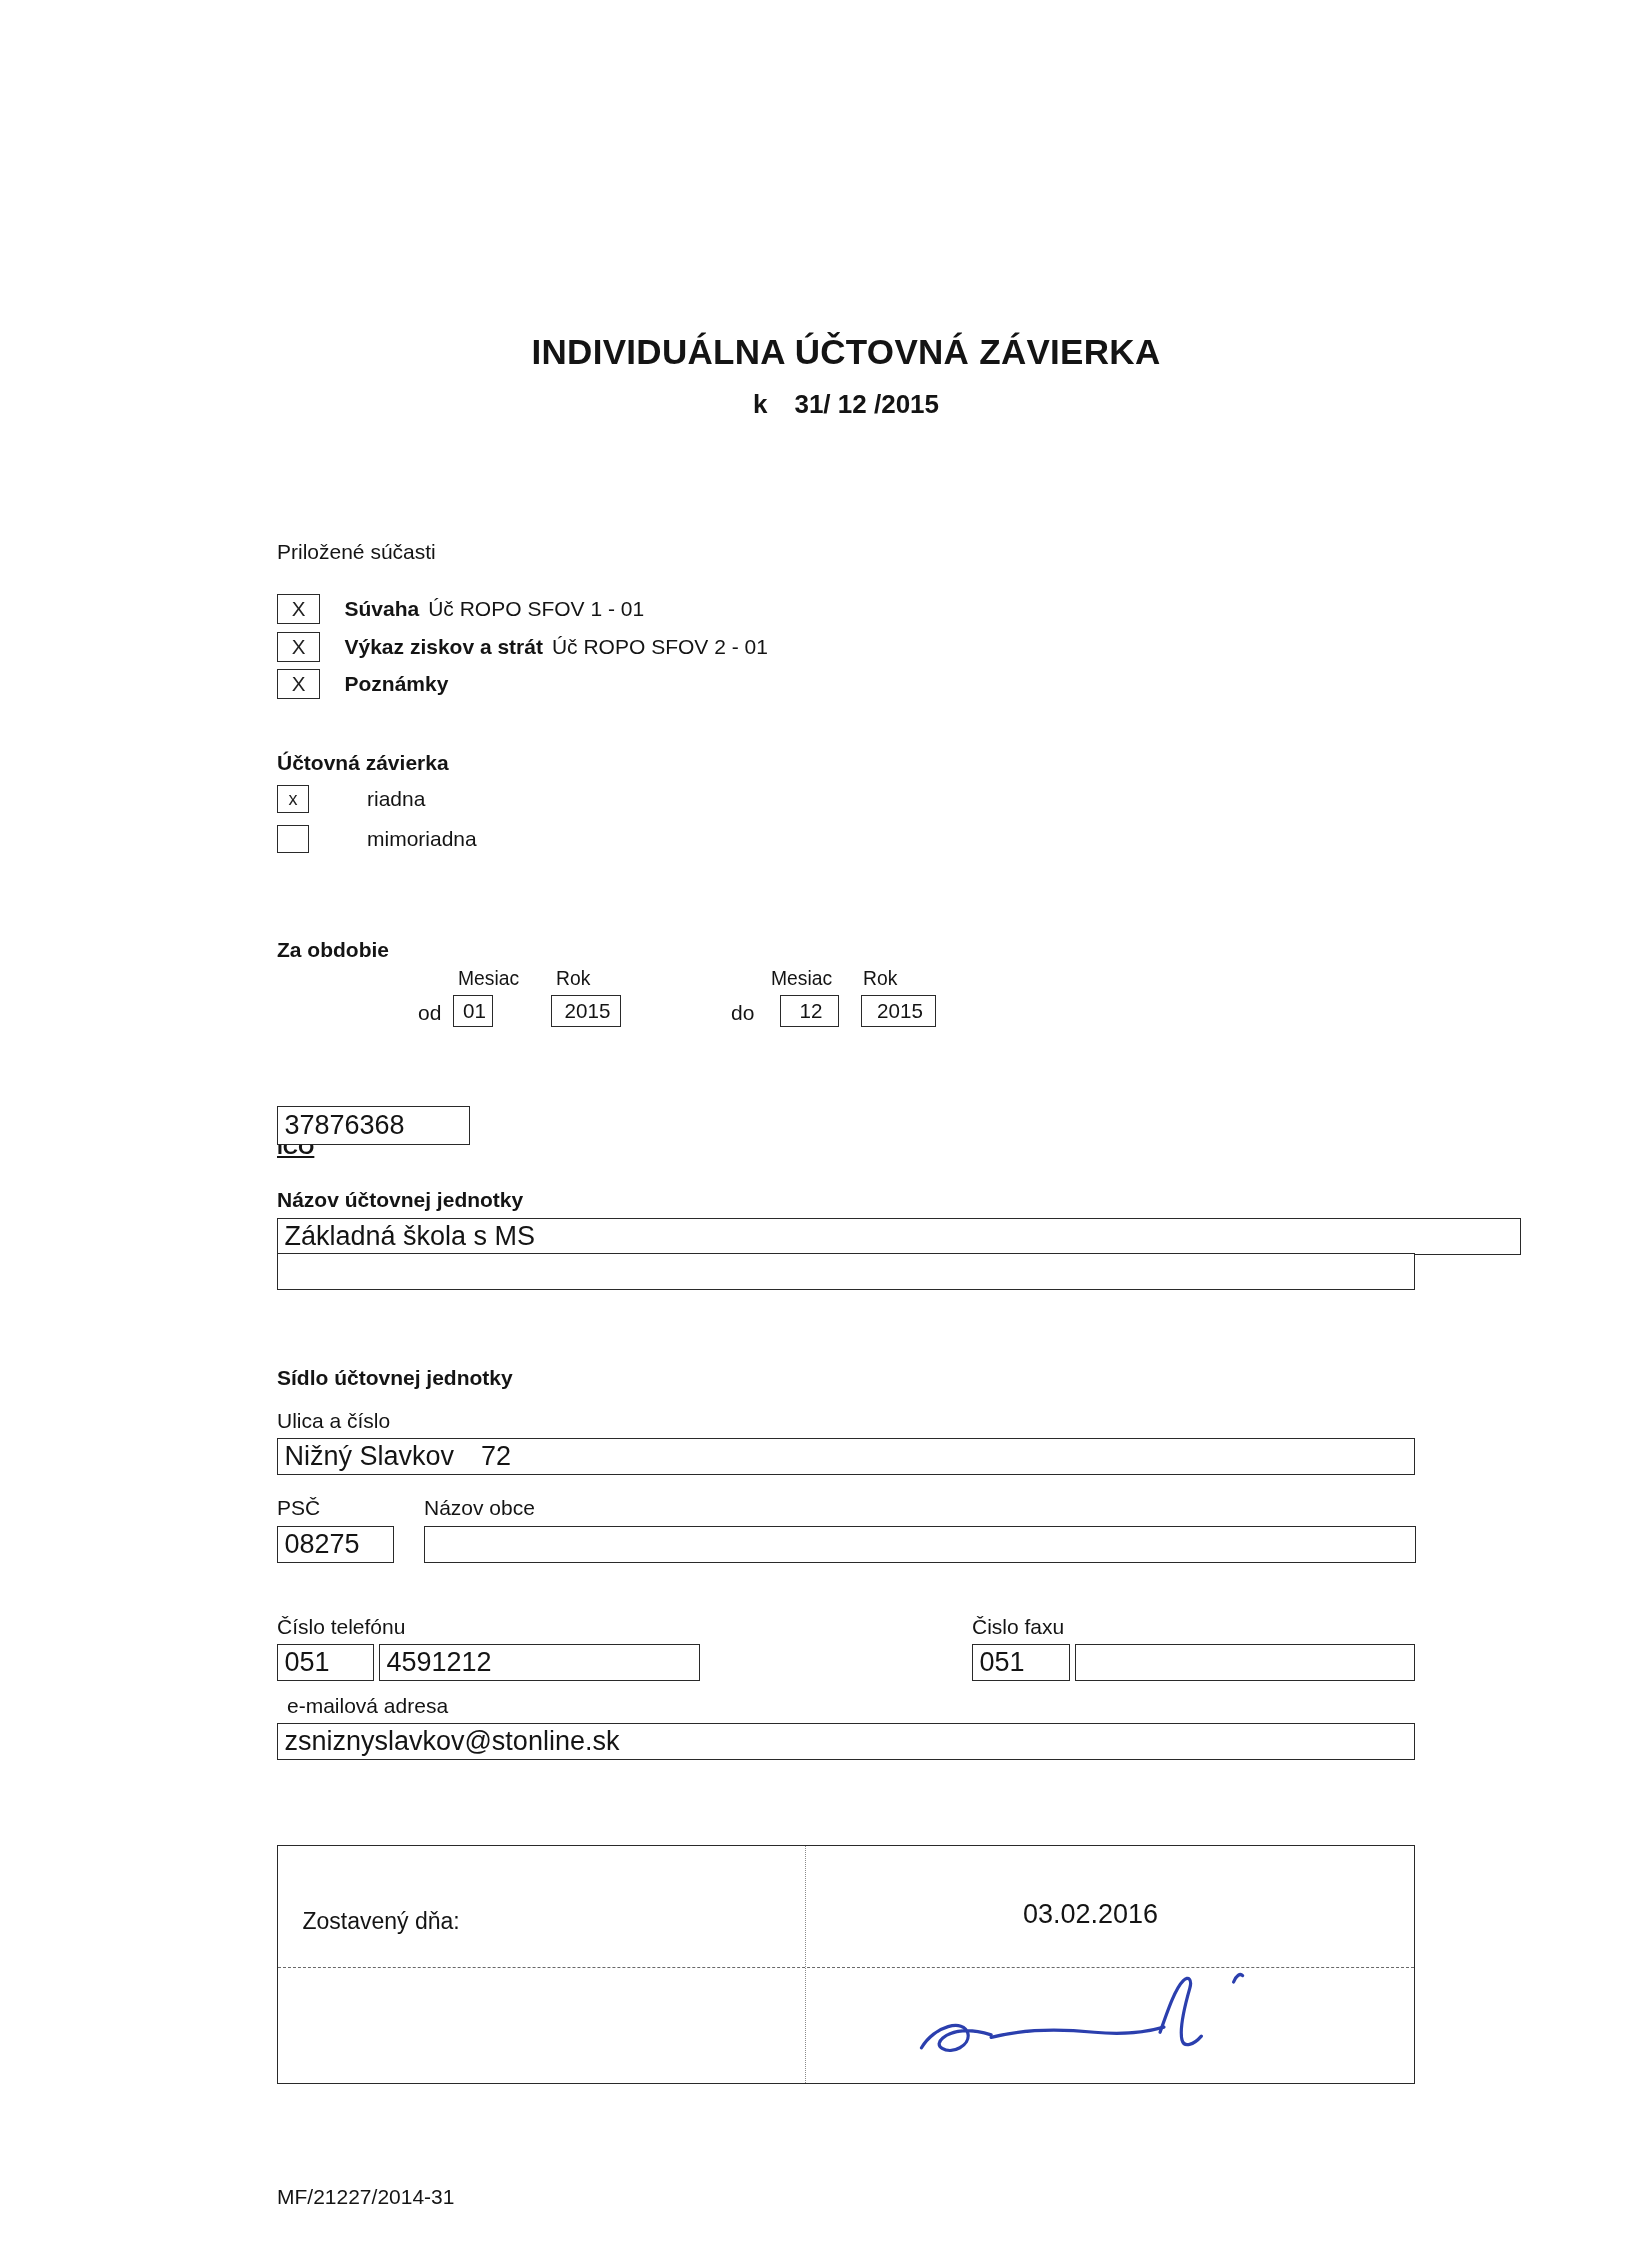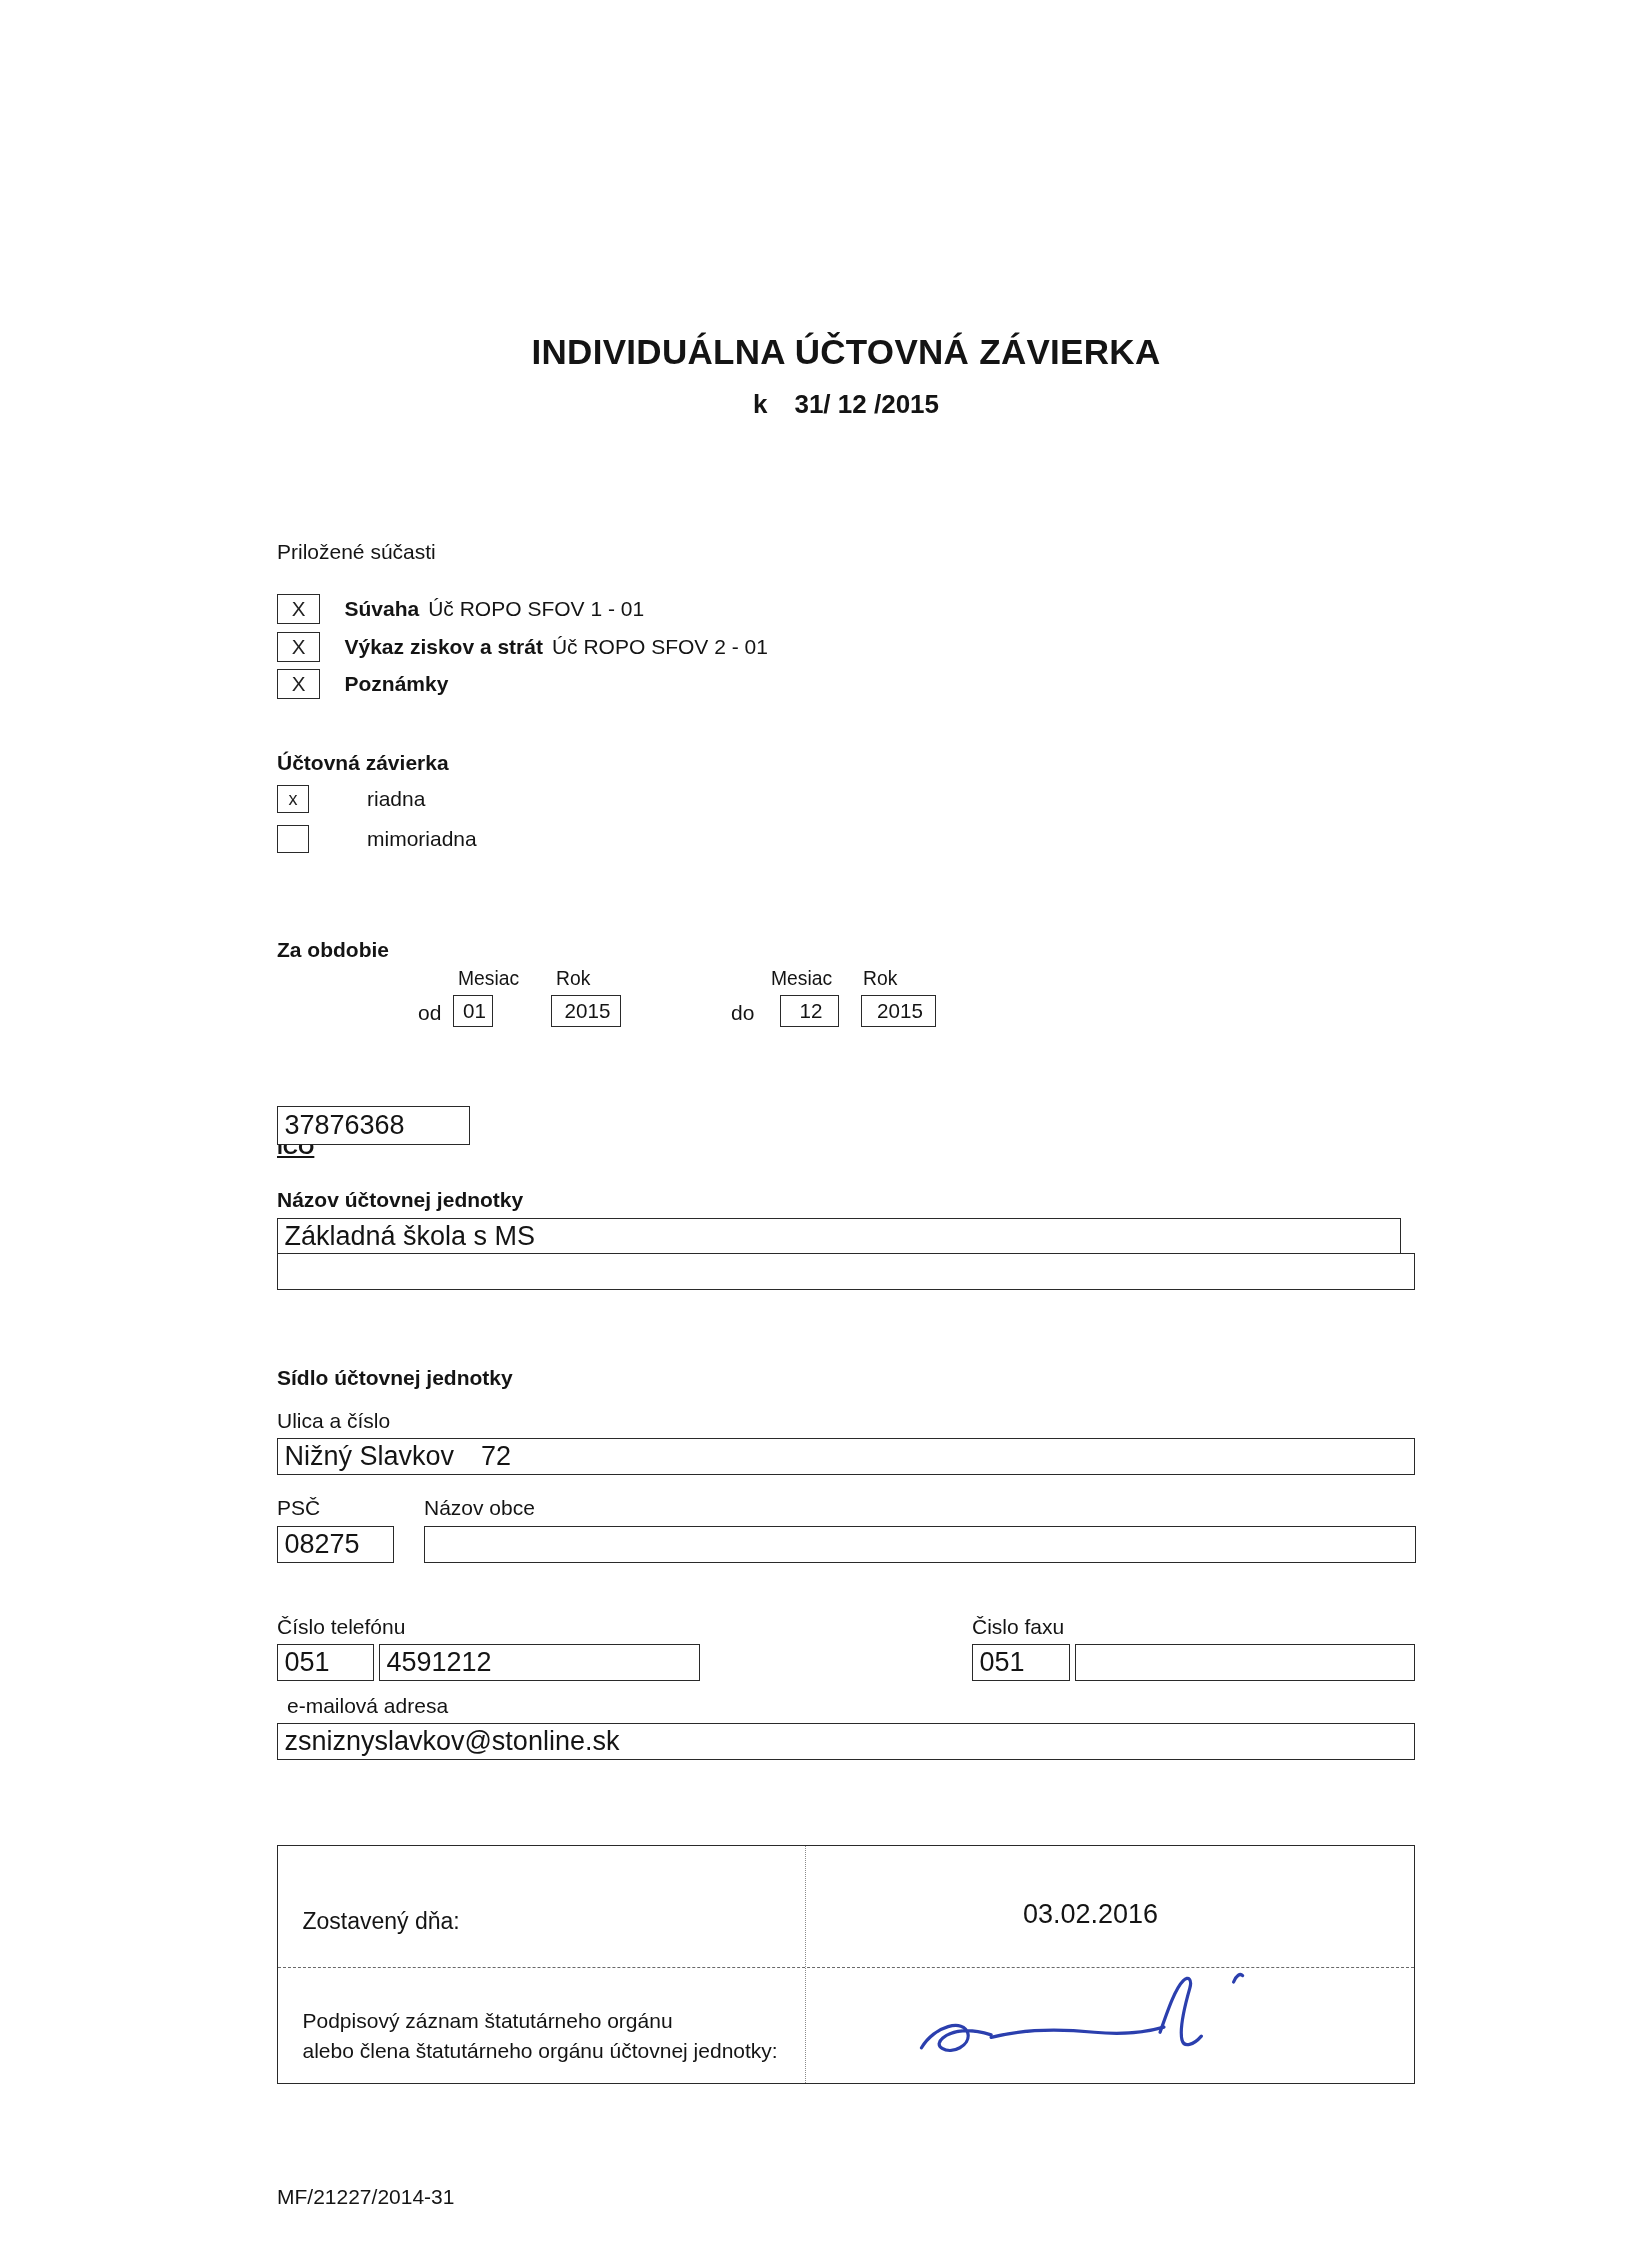--- a/index.html
+++ b/index.html
@@ -105,21 +105,21 @@
   <div class="abs box center" style="left:551px; top:995px; width:70px; height:32px;">2015</div>
 
   <div class="abs label" style="left:731px; top:1001px;">do</div>
   <div class="abs box center" style="left:764px; top:995px; width:59px; height:32px;margin-left:16px;">12</div>
   <div class="abs box center" style="left:861px; top:995px; width:75px; height:32px;">2015</div>
 
   <div class="abs label-b" style="left:277px; top:1135px;text-decoration:underline;">IČO</div>
   <div class="abs box" style="left:277px; top:1106px; width:193px; height:39px;">37876368</div>
 
   <div class="abs label-b" style="left:277px; top:1188px;">Názov účtovnej jednotky</div>
-  <div class="abs box" style="left:277px; top:1218px; width:1124px; height:37px;">Základná škola s MS</div>
+  <div class="abs box" style="left:277px; top:1218px; width:1244px; height:37px;">Základná škola s MS</div>
   <div class="abs box" style="left:277px; top:1253px; width:1138px; height:37px;"></div>
 
   <div class="abs label-b" style="left:277px; top:1366px;">Sídlo účtovnej jednotky</div>
 
   <div class="abs label" style="left:277px; top:1409px;">Ulica a číslo</div>
   <div class="abs box" style="left:277px; top:1438px; width:1138px; height:37px;">
     <span>Nižný Slavkov</span>
     <span style="margin-left:27px;">72</span>
   </div>
 
@@ -138,24 +138,20 @@
   <div class="abs label" style="left:277px; top:1694px;margin-left:10px;">e-mailová adresa</div>
   <div class="abs box" style="left:277px; top:1723px; width:1138px; height:37px;">zsniznyslavkov@stonline.sk</div>
 
   <div class="abs sig-table" style="left:277px; top:1845px; width:1138px; height:239px;">
     <div class="sig-vdiv" style="left:527px;"></div>
     <div class="sig-hdiv" style="top:121px;"></div>
 
     <div class="abs" style="left:24.5px; top:62px; font-size:23px;">Zostavený dňa:</div>
     <div class="abs" style="left:745px; top:53px; font-size:27px;">03.02.2016</div>
 
-    <div class="abs twoline" style="left:24.5px; top:160px; width:477px;">
-      <div>Podpisový záznam štatutárneho orgánu</div>
-      <div>alebo člena štatutárneho orgánu účtovnej jednotky:</div>
-    </div>
 
     <svg class="abs" style="left:619px; top:123px;" width="374" height="113" viewBox="0 0 580 175">
       <path class="sig-stroke" d="M38,122 C58,88 104,76 110,100 C114,118 86,133 70,123 C56,114 76,98 102,96 C118,94 132,98 146,102"></path>
       <path class="sig-stroke" d="M146,106 C206,90 266,94 306,98 C346,102 386,98 414,90"></path>
       <path class="sig-stroke" d="M408,98 C422,58 432,30 444,18 C452,10 458,16 454,30 C446,58 438,94 442,110 C445,122 460,118 472,104"></path>
       <path class="sig-stroke" d="M522,20 C526,10 532,6 536,10"></path>
     </svg>
   </div>
 
   <div class="abs label" style="left:277px; top:2185px;">MF/21227/2014-31</div>

